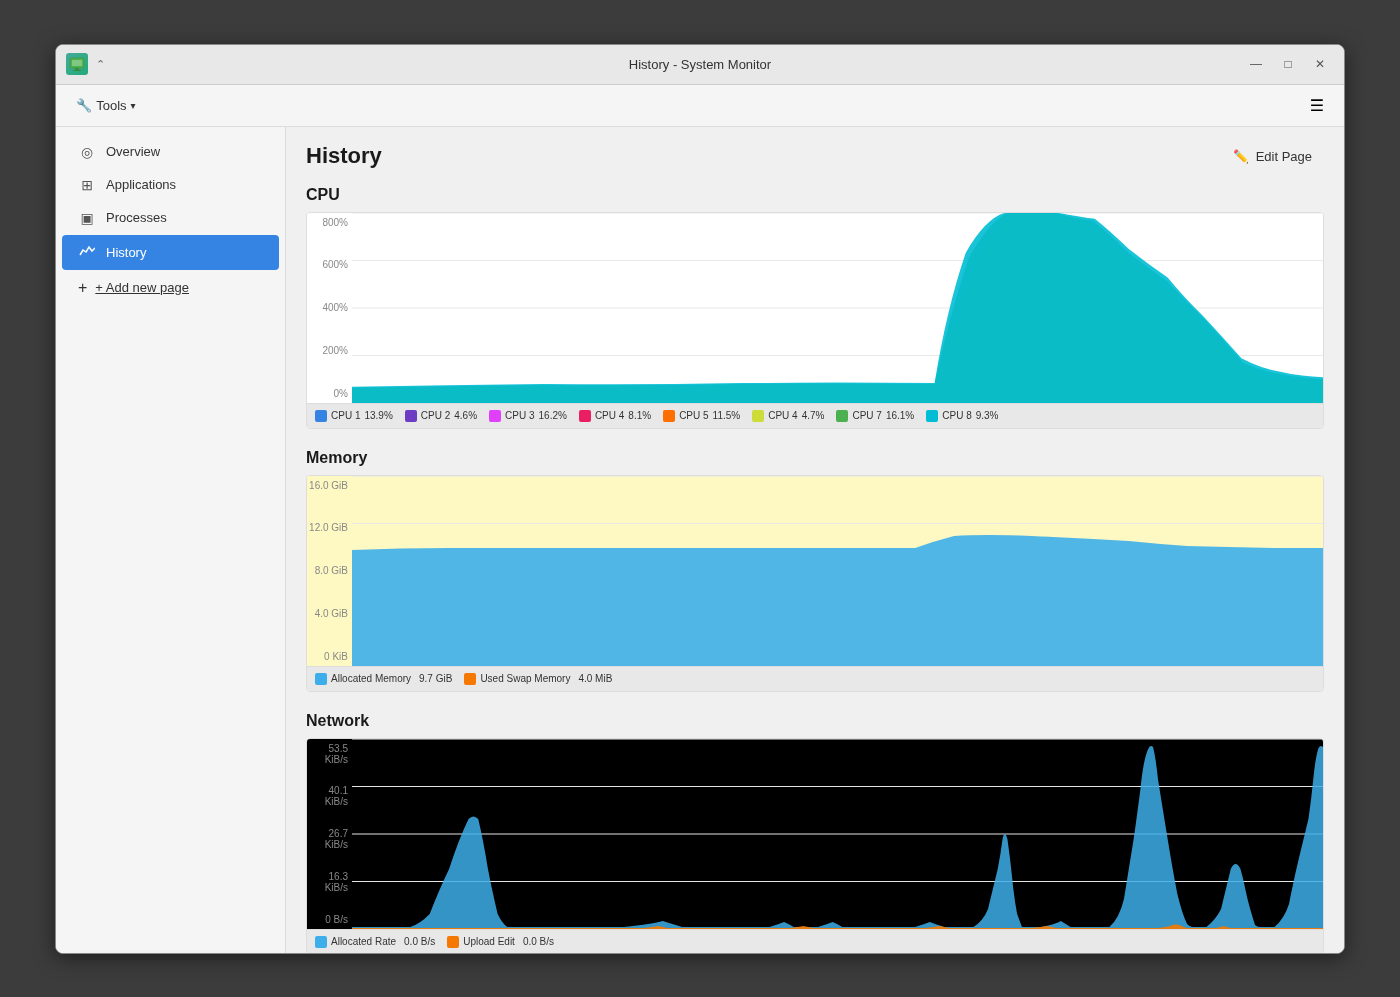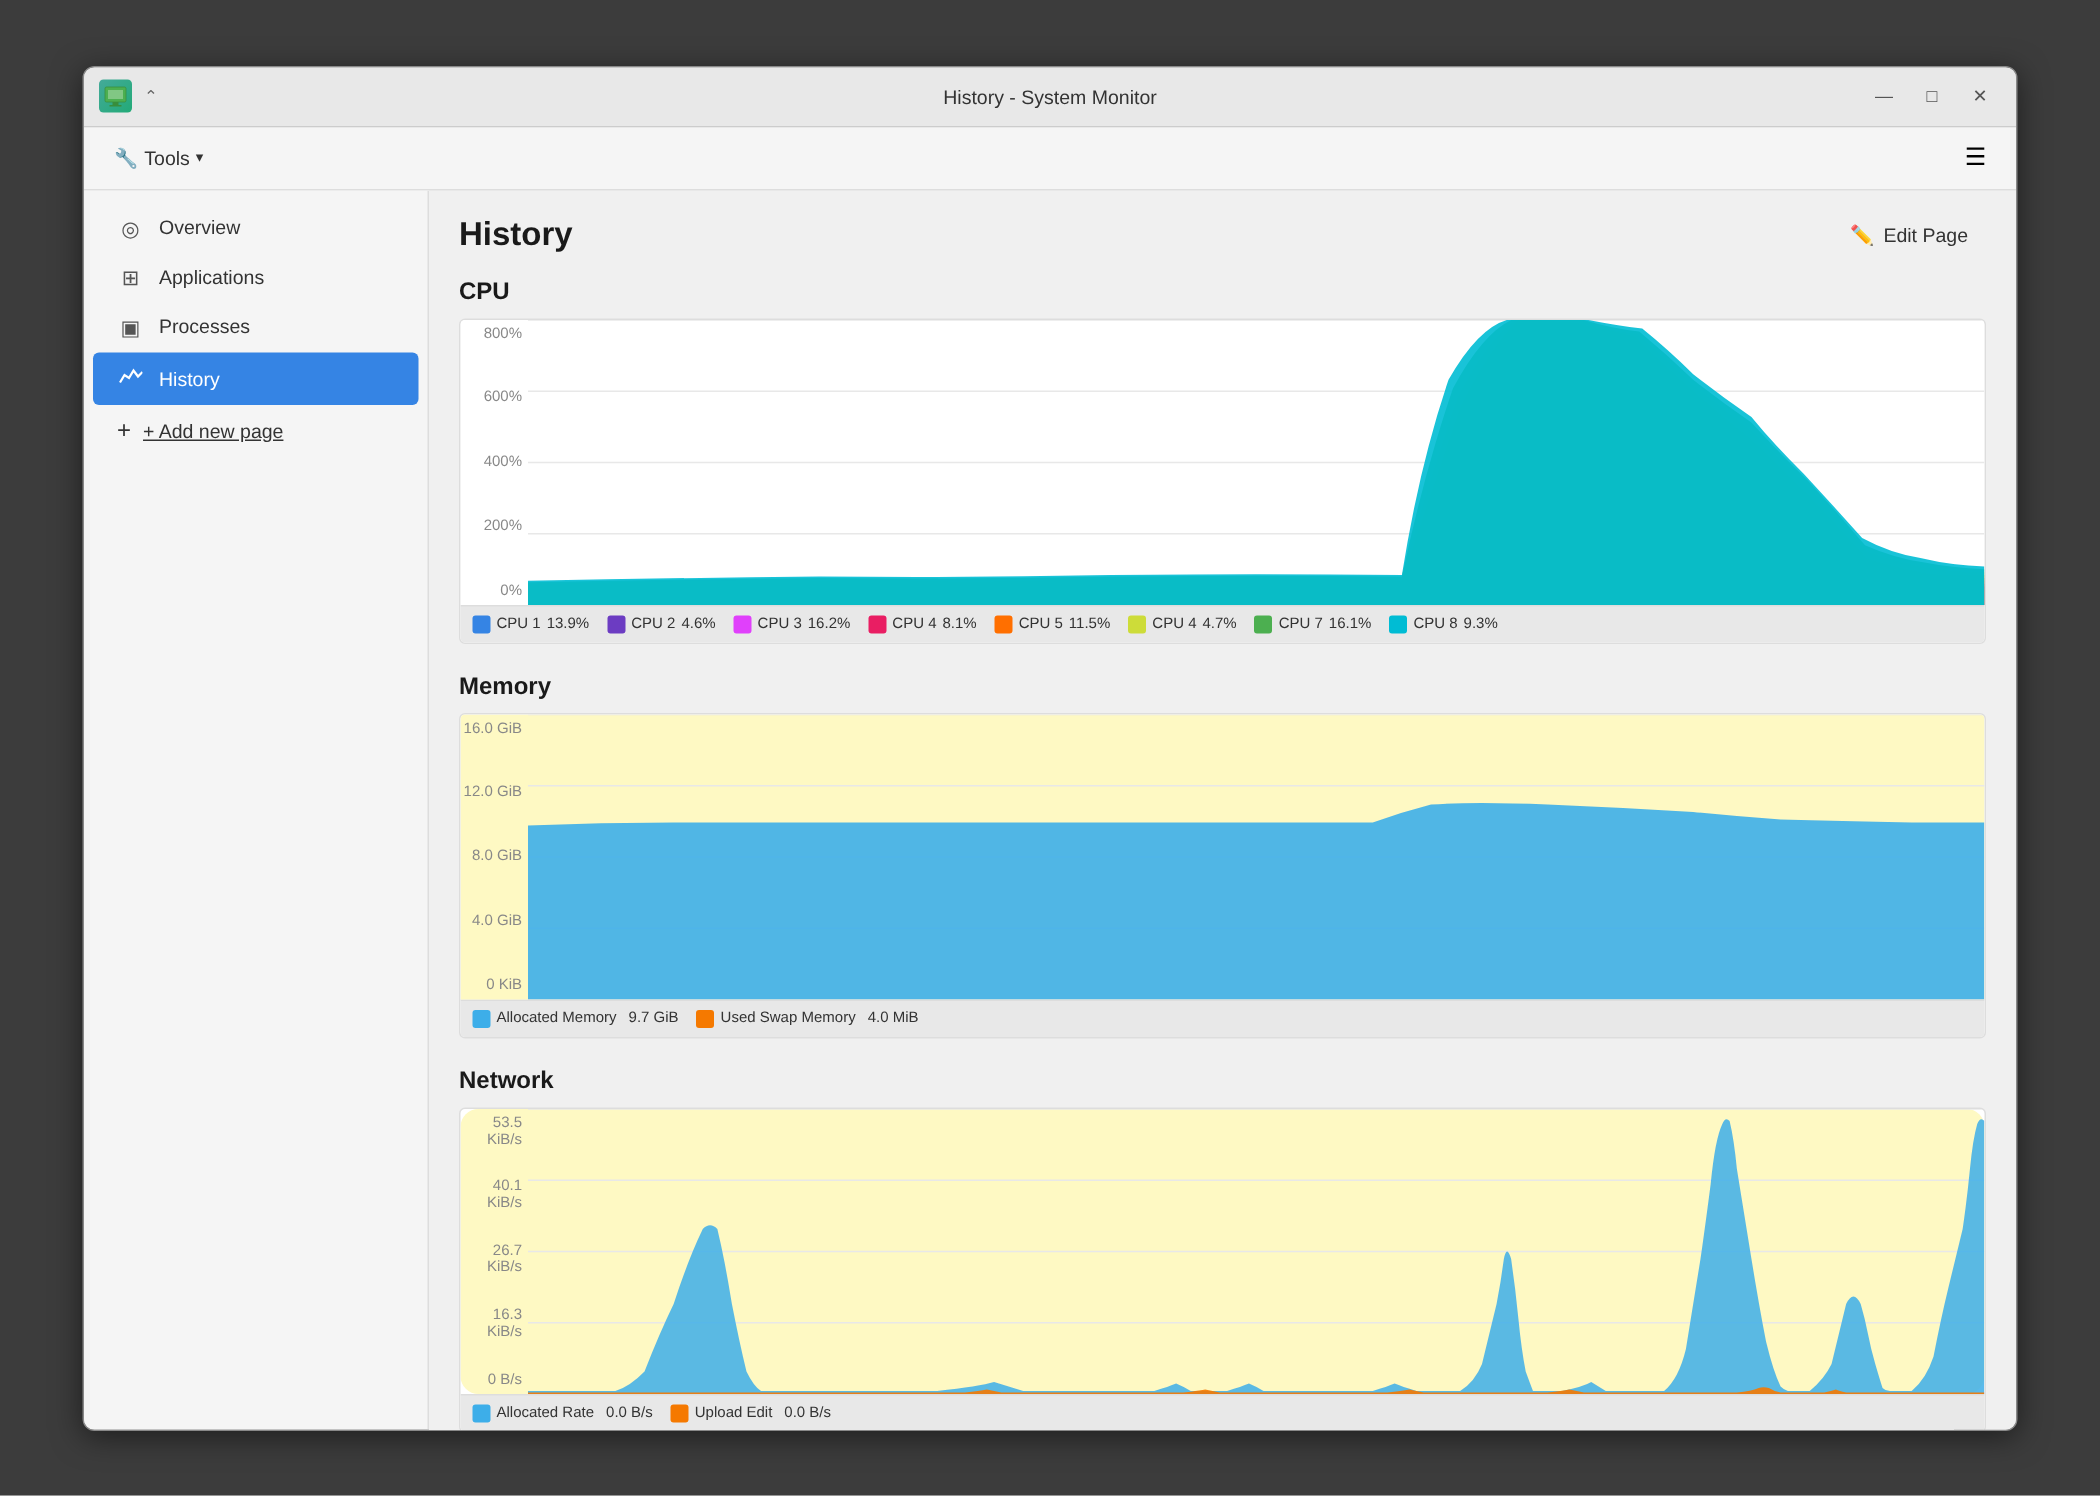--- a/index.html
+++ b/index.html
@@ -252,22 +252,21 @@
     
     .memory-chart-area {
       height: 190px;
       position: relative;
       background: #fef9c3;
     }
     
     .network-chart-area {
       height: 190px;
       position: relative;
-      background: #fef9c3;
-      border-radius: 12px;
+      background: #000000;
     }
     
     .grid-line {
       stroke: #e8e8e8;
       stroke-width: 1;
     }
   </style>
 </head>
 <body>
 

